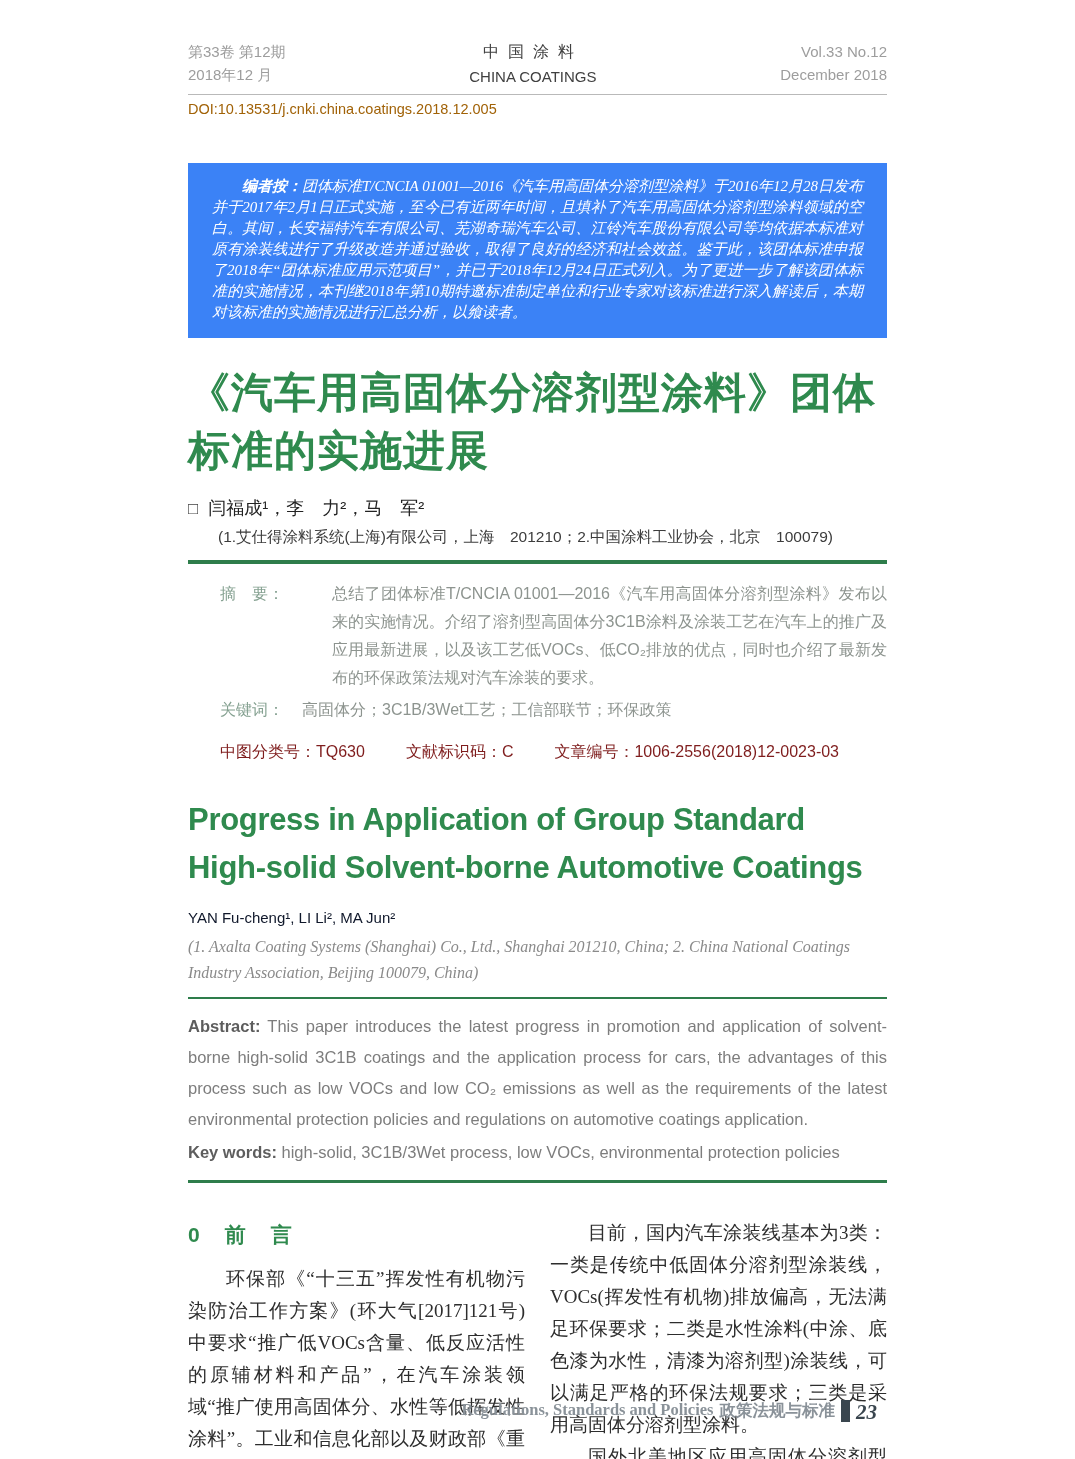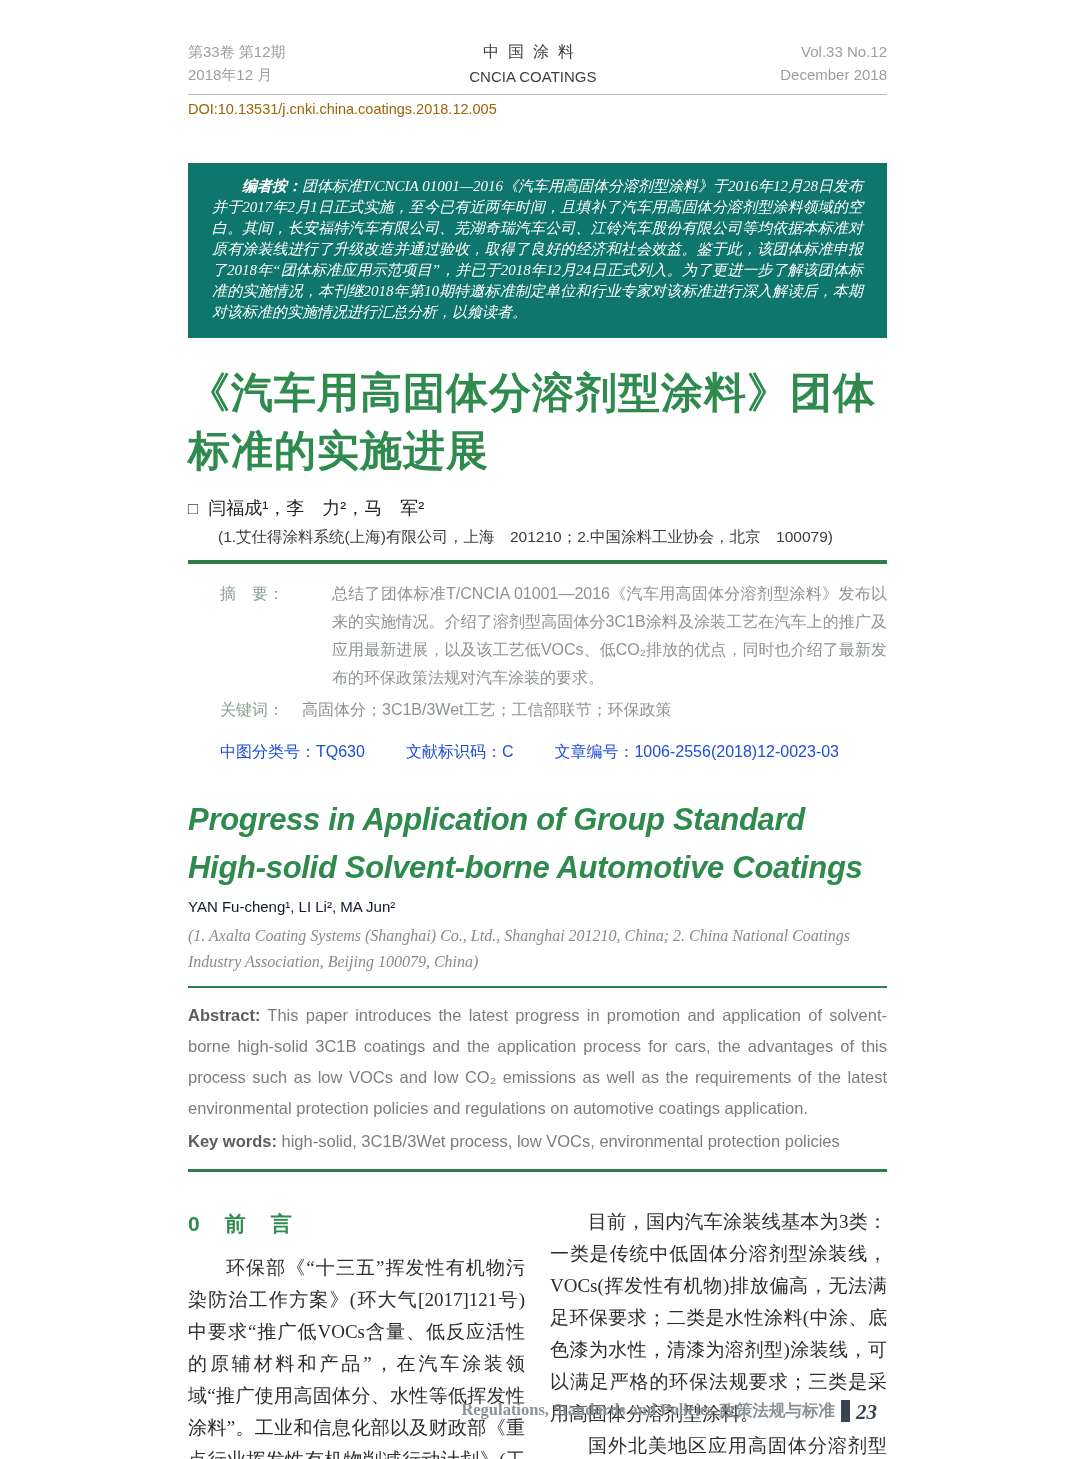--- a/index.html
+++ b/index.html
@@ -17,21 +17,21 @@
   .jheader{display:flex;justify-content:space-between;align-items:flex-start;
     color:#9d9d9d;font-size:15px;line-height:1.55;
     border-bottom:1px solid #b9b9b9;padding-bottom:6px;}
   .jheader .col{white-space:nowrap;}
   .jheader .center{text-align:center;color:#404040;}
   .jheader .center .cn{letter-spacing:9px;font-size:16px;}
   .jheader .right{text-align:right;}
   .doi{margin-top:6px;font-size:14.5px;color:#a16207;}
   
   .editor-box{
-    margin-top:46px;background:#0f766e;color:#ffffff;
+    margin-top:46px;background:#3b82f6;color:#ffffff;
     padding:13px 24px 15px 24px;
     font-family:"Liberation Serif", serif;
     font-size:15px;line-height:21px;text-align:justify;
   }
   .editor-box .inner{text-indent:2em;}
   .editor-box .lbl{font-weight:bold;font-style:italic;}
   .editor-box .txt{font-style:italic;}
   
   .title-cn{
     margin-top:26px;color:#2f8a4e;font-weight:900;
@@ -46,21 +46,21 @@
   .rule.r1{margin-top:12px;height:4px;background:#2e7d4b;}
   .rule.r2{margin-top:10px;height:2px;background:#2e7d4b;}
   .rule.r3{margin-top:12px;height:3px;background:#2e7d4b;}
   
   .abs-cn{margin-top:16px;padding-left:32px;color:#8d948f;font-size:16px;line-height:28px;}
   .abs-row{display:flex;align-items:flex-start;}
   .abs-row .lbl{flex:none;width:112px;color:#85a191;}
   .abs-row .txt{flex:1;text-align:justify;}
   .kw-row{margin-top:4px;}
   .kw-row .lbl{width:82px;}
-  .meta-row{display:flex;justify-content:space-between;margin-top:14px;padding-right:48px;color:#1d4ed8;}
+  .meta-row{display:flex;justify-content:space-between;margin-top:14px;padding-right:48px;color:#7f1d1d;}
   
   .title-en{
     margin-top:30px;color:#2f8a4e;font-weight:800;
     font-size:31px;line-height:48px;letter-spacing:-0.3px;
     font-family:"Liberation Sans", sans-serif;
   }
   .authors-en{color:#0f172a;font-size:15px;}
   .affil-en{margin-top:8px;color:#8a8a8a;font-size:16px;font-style:italic;
     font-family:"Liberation Serif", serif;line-height:1.65;}
   .abs-en{margin-top:12px;color:#7d7d7d;font-size:16.5px;line-height:31px;
@@ -92,21 +92,21 @@
 
 <div class="page">
 
   <div class="jheader">
     <div class="col left">
       <div>第33卷 第12期</div>
       <div>2018年12 月</div>
     </div>
     <div class="col center">
       <div class="cn">中国涂料</div>
-      <div>CNCIA COATINGS</div>
+      <div>CHINA COATINGS</div>
     </div>
     <div class="col right">
       <div>Vol.33  No.12</div>
       <div>December 2018</div>
     </div>
   </div>
   <div class="doi">DOI:10.13531/j.cnki.china.coatings.2018.12.005</div>
 
   <div class="editor-box">
     <div class="inner">
@@ -132,21 +132,21 @@
       <span class="lbl">关键词：</span>
       <span class="txt">高固体分；3C1B/3Wet工艺；工信部联节；环保政策</span>
     </div>
     <div class="meta-row">
       <span>中图分类号：TQ630</span>
       <span>文献标识码：C</span>
       <span>文章编号：1006-2556(2018)12-0023-03</span>
     </div>
   </div>
 
-  <h2 class="title-en" style="margin-bottom:6px;font-style:italic;">Progress in Application of Group Standard High-solid Solvent-borne Automotive Coatings</h2>
+  <h2 class="title-en" style="margin-bottom:17px;">Progress in Application of Group Standard High-solid Solvent-borne Automotive Coatings</h2>
 
   <div class="authors-en">YAN Fu-cheng¹, LI Li², MA Jun²</div>
   <div class="affil-en">(1. Axalta Coating Systems (Shanghai) Co., Ltd., Shanghai 201210, China; 2. China National Coatings Industry Association, Beijing 100079, China)</div>
 
   <hr class="rule r2">
 
   <div class="abs-en">
     <div>
       <span class="lbl">Abstract:</span>
       <span>This paper introduces the latest progress in promotion and application of solvent-borne high-solid 3C1B coatings and the application process for cars, the advantages of this process such as low VOCs and low CO₂ emissions as well as the requirements of the latest environmental protection policies and regulations on automotive coatings application.</span>

